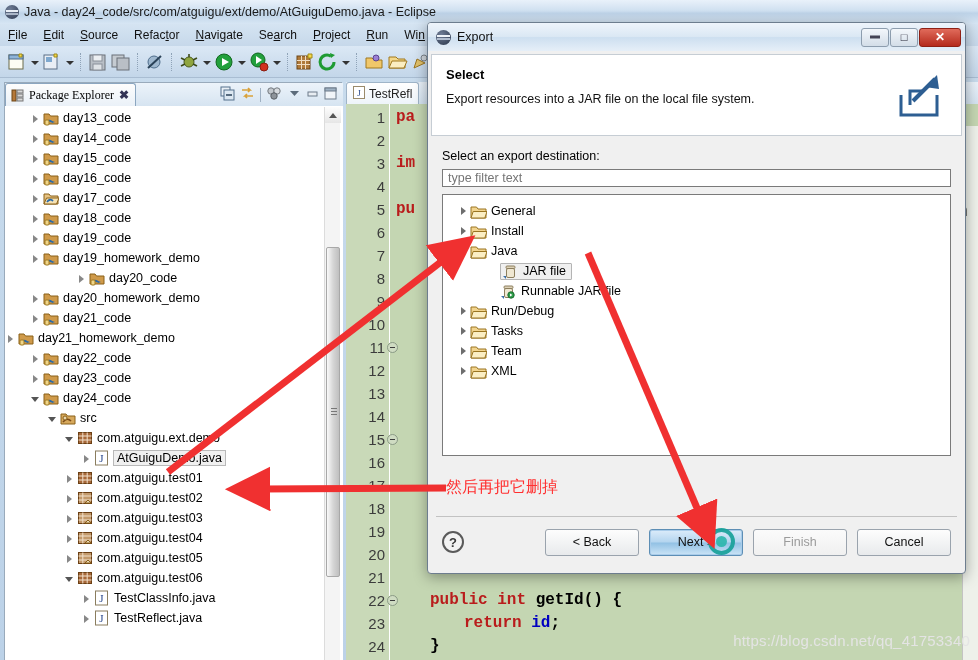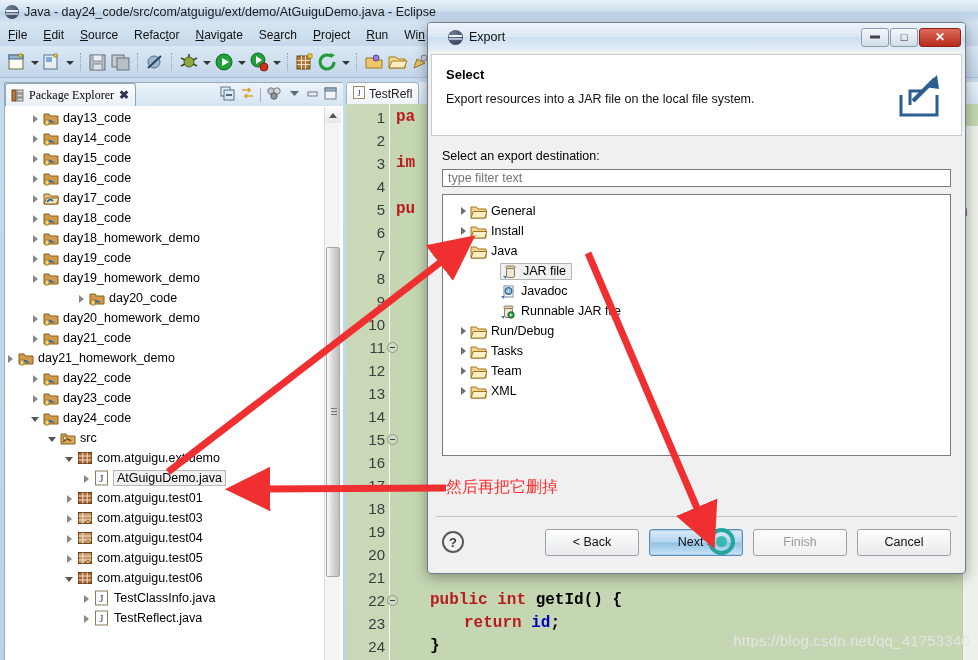--- a/index.html
+++ b/index.html
@@ -111,21 +111,21 @@
   
   .leak { position:absolute; font-family:"Liberation Mono",monospace; font-size:16px;
     color:#000; font-weight:bold; white-space:pre; }
 
   
   .dialog { position:absolute; left:427px; top:22px; width:539px; height:552px;
     background:#f0f0f0; border:1px solid #6d7d8e; border-radius:4px;
     box-shadow:0 3px 14px rgba(0,0,0,.35); }
   .dlg-title { height:28px; border-radius:3px 3px 0 0;
     background:linear-gradient(to bottom,#eef4fb 0%,#dbe8f4 48%,#cddff0 52%,#e6eff8 100%);
-    display:flex; align-items:center; padding-left:20px; }
+    display:flex; align-items:center; padding-left:8px; }
   .dlg-icon { width:15px; height:15px; border-radius:50%;
     background: radial-gradient(circle at 35% 30%, #6f7d96, #283449); margin-right:6px; position:relative; flex:none;}
   .dlg-icon:before { content:""; position:absolute; left:1px; top:5px; width:13px; height:2px; background:#eef3f9;}
   .dlg-icon:after { content:""; position:absolute; left:1px; top:8px; width:13px; height:2px; background:#b0bcce;}
   .dlg-title-text { font-size:12.5px; color:#111; }
   .wbtns { margin-left:auto; display:flex; align-items:center; padding-right:4px; gap:1px; }
   .wbtn { width:28px; height:19px; border:1px solid #8d9dae; border-radius:3px;
     background:linear-gradient(to bottom,#f3f7fb,#d3dde8); position:relative; }
   .wbtn.close { width:42px; background:linear-gradient(to bottom,#e06b5b,#b52a1c);
     border-color:#8f2014; }
@@ -432,30 +432,20 @@
               <span class="tlabel">day18_code</span>
             </div>
             <div class="trow" style="padding-left: 25px;">
               <span class="twist closed"></span>
               <span class="ticon"><svg width="16" height="16" viewBox="0 0 16 16">
                   <path d="M1 4 h5 l1.5 2 H15 v8 H1z" fill="#cf9a4a" stroke="#8a6018"></path>
                   <path d="M3 13 q3-4 6-1" fill="none" stroke="#2a6aa8" stroke-width="2"></path>
                   <path d="M9 11 l3 1 -3 1z" fill="#2a6aa8"></path>
                   <rect x="2" y="10" width="4" height="5" rx="1" fill="#f0d68a" stroke="#a07a20"></rect>
                 </svg></span>
-              <span class="tlabel">day18_homework_demo</span>
-            </div>
-            <div class="trow" style="padding-left: 25px;">
-              <span class="twist closed"></span>
-              <span class="ticon"><svg width="16" height="16" viewBox="0 0 16 16">
-                  <path d="M1 4 h5 l1.5 2 H15 v8 H1z" fill="#cf9a4a" stroke="#8a6018"></path>
-                  <path d="M3 13 q3-4 6-1" fill="none" stroke="#2a6aa8" stroke-width="2"></path>
-                  <path d="M9 11 l3 1 -3 1z" fill="#2a6aa8"></path>
-                  <rect x="2" y="10" width="4" height="5" rx="1" fill="#f0d68a" stroke="#a07a20"></rect>
-                </svg></span>
               <span class="tlabel">day19_code</span>
             </div>
             <div class="trow" style="padding-left: 25px;">
               <span class="twist closed"></span>
               <span class="ticon"><svg width="16" height="16" viewBox="0 0 16 16">
                   <path d="M1 4 h5 l1.5 2 H15 v8 H1z" fill="#cf9a4a" stroke="#8a6018"></path>
                   <path d="M3 13 q3-4 6-1" fill="none" stroke="#2a6aa8" stroke-width="2"></path>
                   <path d="M9 11 l3 1 -3 1z" fill="#2a6aa8"></path>
                   <rect x="2" y="10" width="4" height="5" rx="1" fill="#f0d68a" stroke="#a07a20"></rect>
                 </svg></span>
@@ -566,20 +556,33 @@
               <span class="ticon"><svg width="16" height="16" viewBox="0 0 16 16">
                   <rect x="1.5" y="2.5" width="13" height="11" fill="#a7693a" stroke="#6b3f13"></rect>
                   <g stroke="#f3e2cc" stroke-width="1">
                     <line x1="1.5" y1="6" x2="14.5" y2="6"></line>
                     <line x1="1.5" y1="10" x2="14.5" y2="10"></line>
                     <line x1="5.8" y1="2.5" x2="5.8" y2="13.5"></line>
                     <line x1="10.2" y1="2.5" x2="10.2" y2="13.5"></line>
                   </g>
                 </svg></span>
               <span class="tlabel">com.atguigu.test01</span>
+            </div>
+            <div class="trow" style="padding-left: 59px;">
+              <span class="twist closed"></span>
+              <span class="ticon"><svg width="16" height="16" viewBox="0 0 16 16">
+                  <rect x="1.5" y="2.5" width="13" height="11" fill="#c39a6c" stroke="#6b3f13"></rect>
+                  <g stroke="#f3e2cc" stroke-width="1">
+                    <line x1="1.5" y1="6" x2="14.5" y2="6"></line>
+                    <line x1="1.5" y1="10" x2="14.5" y2="10"></line>
+                    <line x1="5.8" y1="2.5" x2="5.8" y2="13.5"></line>
+                  </g>
+                  <path d="M8 13 l3 -3 3 3z" fill="#ead9bb" stroke="#8a6018"></path>
+                </svg></span>
+              <span class="tlabel">com.atguigu.test02</span>
             </div>
             <div class="trow" style="padding-left: 59px;">
               <span class="twist closed"></span>
               <span class="ticon"><svg width="16" height="16" viewBox="0 0 16 16">
                   <rect x="1.5" y="2.5" width="13" height="11" fill="#c39a6c" stroke="#6b3f13"></rect>
                   <g stroke="#f3e2cc" stroke-width="1">
                     <line x1="1.5" y1="6" x2="14.5" y2="6"></line>
                     <line x1="1.5" y1="10" x2="14.5" y2="10"></line>
                     <line x1="5.8" y1="2.5" x2="5.8" y2="13.5"></line>
                   </g>
@@ -805,32 +808,20 @@
                   <rect x="4.5" y="4.5" width="8" height="9" rx="1.5" fill="#efe7d2" stroke="#8d7f5e"></rect>
                   <path d="M1 12 l3 0 0 3z" fill="#3a6fa8"></path>
                 </svg></span>
               <span>JAR file</span>
             </span>
           </div>
           <div class="drow" style="padding-left: 36px;">
             <span class="dtw"></span>
             <span style="display: flex; align-items: center;">
               <span class="dicon"><svg width="17" height="16" viewBox="0 0 17 16">
-                  <rect x="4" y="2" width="9" height="11" fill="#fff" stroke="#7d8a99"></rect>
-                  <circle cx="8.5" cy="7" r="3.2" fill="none" stroke="#2e6fa8" stroke-width="1.4"></circle>
-                  <text x="8.5" y="9" font-size="5.5" text-anchor="middle" fill="#2e6fa8">@</text>
-                  <path d="M1 12 l3 0 0 3z" fill="#3a6fa8"></path>
-                </svg></span>
-              <span>Javadoc</span>
-            </span>
-          </div>
-          <div class="drow" style="padding-left: 36px;">
-            <span class="dtw"></span>
-            <span style="display: flex; align-items: center;">
-              <span class="dicon"><svg width="17" height="16" viewBox="0 0 17 16">
                   <rect x="4" y="2" width="9" height="2.5" rx="1" fill="#ddd2b8" stroke="#8d7f5e"></rect>
                   <rect x="4.5" y="4.5" width="8" height="9" rx="1.5" fill="#efe7d2" stroke="#8d7f5e"></rect>
                   <circle cx="11" cy="11" r="3.2" fill="#2f9e4a" stroke="#186a2c"></circle>
                   <path d="M10 9.6 l2.4 1.4 -2.4 1.4z" fill="#fff"></path>
                   <path d="M1 12 l3 0 0 3z" fill="#3a6fa8"></path>
                 </svg></span>
               <span>Runnable JAR file</span>
             </span>
           </div>
           <div class="drow" style="padding-left: 6px;">

